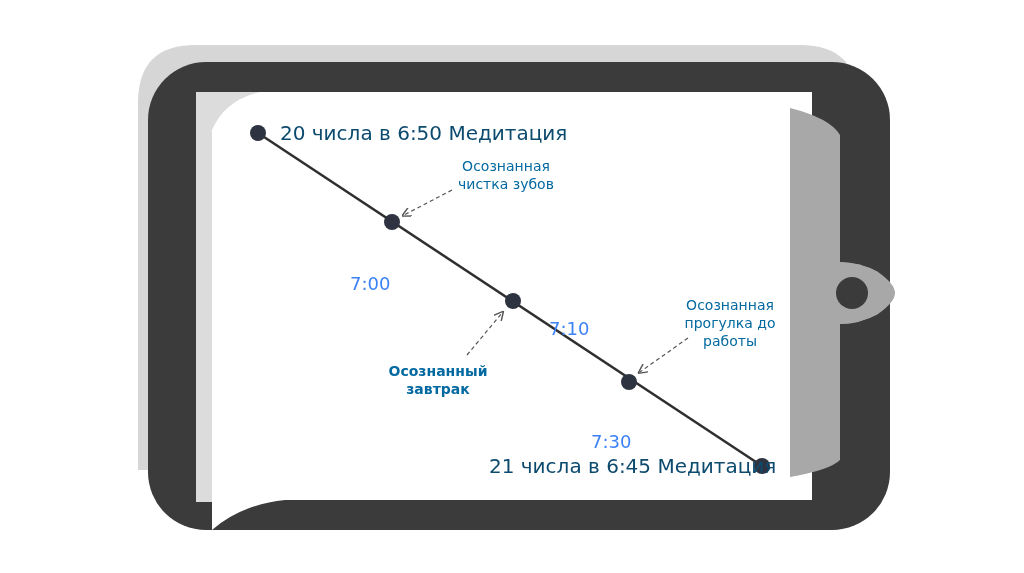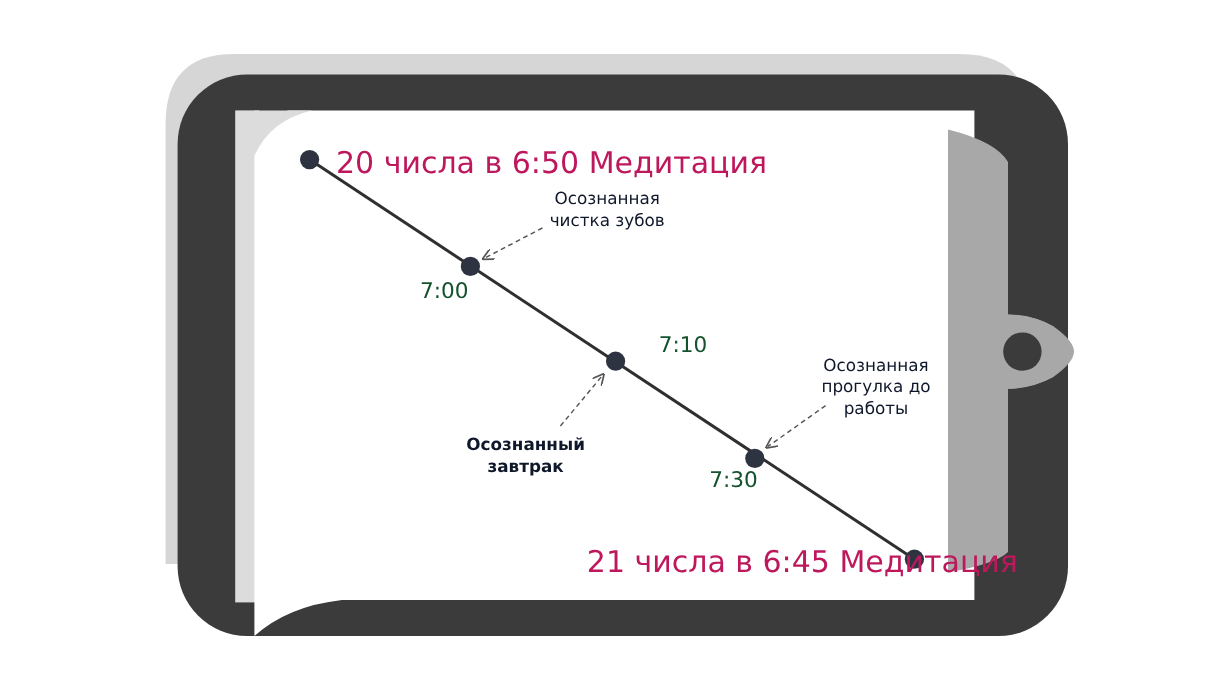--- a/index.html
+++ b/index.html
@@ -1,21 +1,21 @@
 <!DOCTYPE html>
 <html><head>
 <meta charset="utf-8">
 <style>
   html, body { margin:0; padding:0; background:#ffffff; }
   body { width:1024px; height:573px; position:relative; overflow:hidden; font-family:"DejaVu Sans", sans-serif; }
   svg { position:absolute; left:0; top:0; }
   .lbl { position:absolute; color:#4a4a4a; white-space:nowrap; }
-  .main-lbl { font-size:25px; color:#be185d; }
-  .time-lbl { font-size:18px; color:#14532d; }
-  .note { font-size:14px; color:#0f172a; text-align:center; line-height:18px; white-space:pre-line; }
+  .main-lbl { font-size:20px; color:#0c4a6e; }
+  .time-lbl { font-size:18px; color:#3b82f6;margin-top:41px; }
+  .note { font-size:14px; color:#0369a1; text-align:center; line-height:18px; white-space:pre-line; }
 </style>
 </head>
 <body>
 
 <svg width="1024" height="573" viewBox="0 0 1024 573">
 
   <path d="M195,45 H800 Q858,45 858,103 V470 H138 V103 Q138,45 195,45 Z" fill="#d6d6d6"></path>
 
   <rect x="148" y="62" width="742" height="468" rx="58" ry="58" fill="#3b3b3b"></rect>
 

